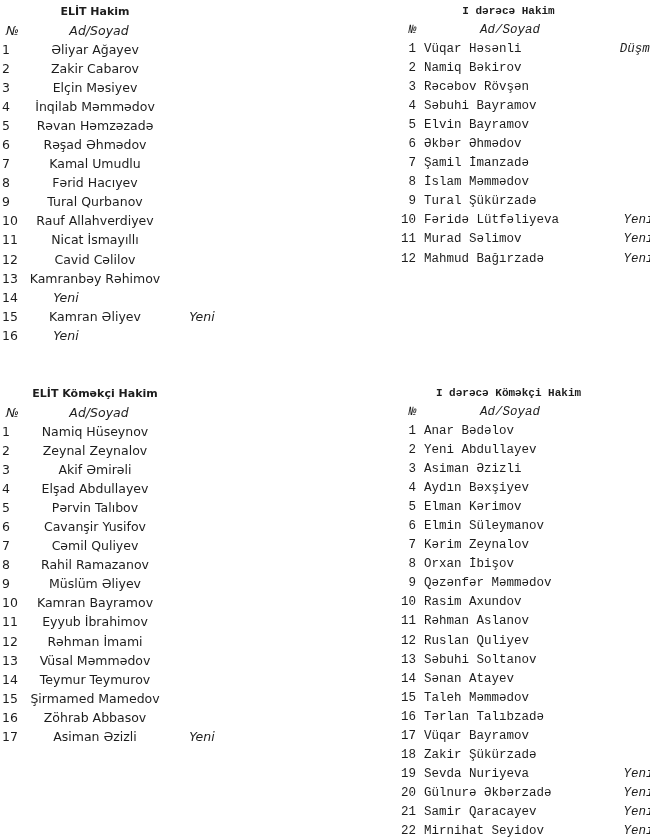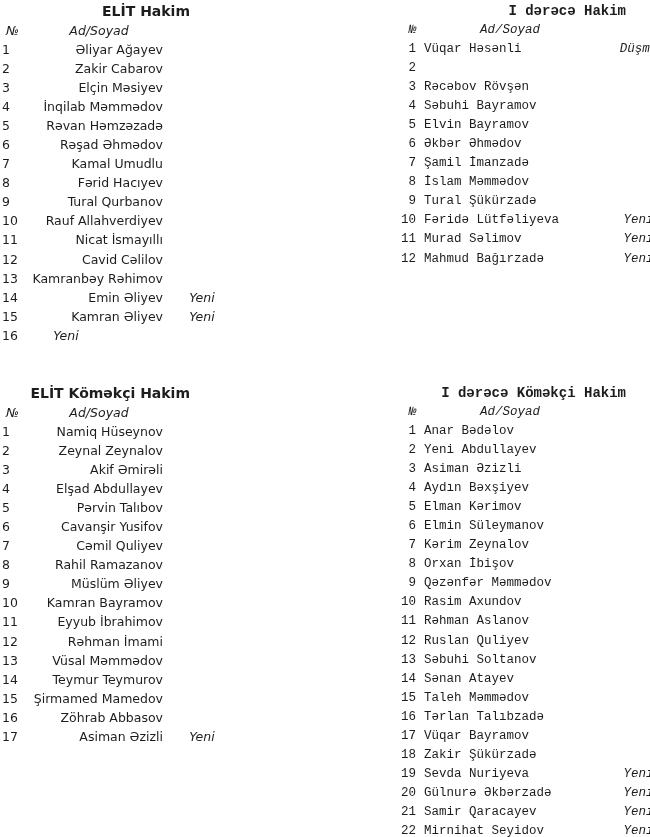--- a/index.html
+++ b/index.html
@@ -14,22 +14,22 @@
     overflow: hidden;
     font-family: "DejaVu Sans", "Liberation Sans", sans-serif;
     color: #1d1d1d;
     font-size: 12.5px;
   }
   .section {
     position: absolute;
   }
   .title {
     font-weight: bold;
-    font-size: 14px;
-    text-align: right;
+    font-size: 11px;
+    text-align: center;
     height: 19px;
     line-height: 19px;
     white-space: nowrap;
   }
   .hdr {
     display: flex;
     height: 19px;
     line-height: 19px;
     font-style: italic;
   }
@@ -41,21 +41,21 @@
   }
   .cell-no   { flex: 0 0 auto; }
   .cell-name { flex: 0 0 auto; }
   .cell-note { flex: 0 0 auto; font-style: italic; text-align: center; }
 
   
   .section.left  { left: 0px;  width: 245px; }
   .section.left .title      { width: 190px; }
   .section.left .cell-no    { width: 25px; padding-left: 2px; text-align: left; }
   .section.left .hdr .cell-no { padding-left: 6px; }
-  .section.left .cell-name  { width: 136px; text-align: right; }
+  .section.left .cell-name  { width: 136px; text-align: center; }
   .section.left .hdr .cell-name { text-align: center; }
   .section.left .cell-note  { width: 78px; }
 
   
   .section.right { left: 391px; width: 280px; font-family: Liberation Mono, monospace; }
   .section.right .title     { width: 235px; }
   .section.right .cell-no   { width: 25px; text-align: right; }
   .section.right .cell-name { width: 172px; margin-left: 8px; text-align: left; }
   .section.right .hdr .cell-name { text-align: center; }
   .section.right .cell-note { width: 85px; }
@@ -133,21 +133,20 @@
     <span class="cell-name">Cavid Cəlilov</span>
     <span class="cell-note"></span>
   </div>
       <div class="row">
     <span class="cell-no">13</span>
     <span class="cell-name">Kamranbəy Rəhimov</span>
     <span class="cell-note"></span>
   </div>
       <div class="row">
     <span class="cell-no">14</span>
-    <span class="cell-name">Emin Əliyev</span>
     <span class="cell-note">Yeni</span>
   </div>
       <div class="row">
     <span class="cell-no">15</span>
     <span class="cell-name">Kamran Əliyev</span>
     <span class="cell-note">Yeni</span>
   </div>
       <div class="row">
     <span class="cell-no">16</span>
     <span class="cell-note">Yeni</span>
@@ -162,20 +161,21 @@
     <span class="cell-name">Ad/Soyad</span>
   </div>
   <div class="rows">
       <div class="row">
     <span class="cell-no">1</span>
     <span class="cell-name">Vüqar Həsənli</span>
     <span class="cell-note">Düşmə</span>
   </div>
       <div class="row">
     <span class="cell-no">2</span>
+    <span class="cell-name">Namiq Bəkirov</span>
     <span class="cell-note"></span>
   </div>
       <div class="row">
     <span class="cell-no">3</span>
     <span class="cell-name">Rəcəbov Rövşən</span>
     <span class="cell-note"></span>
   </div>
       <div class="row">
     <span class="cell-no">4</span>
     <span class="cell-name">Səbuhi Bayramov</span>

